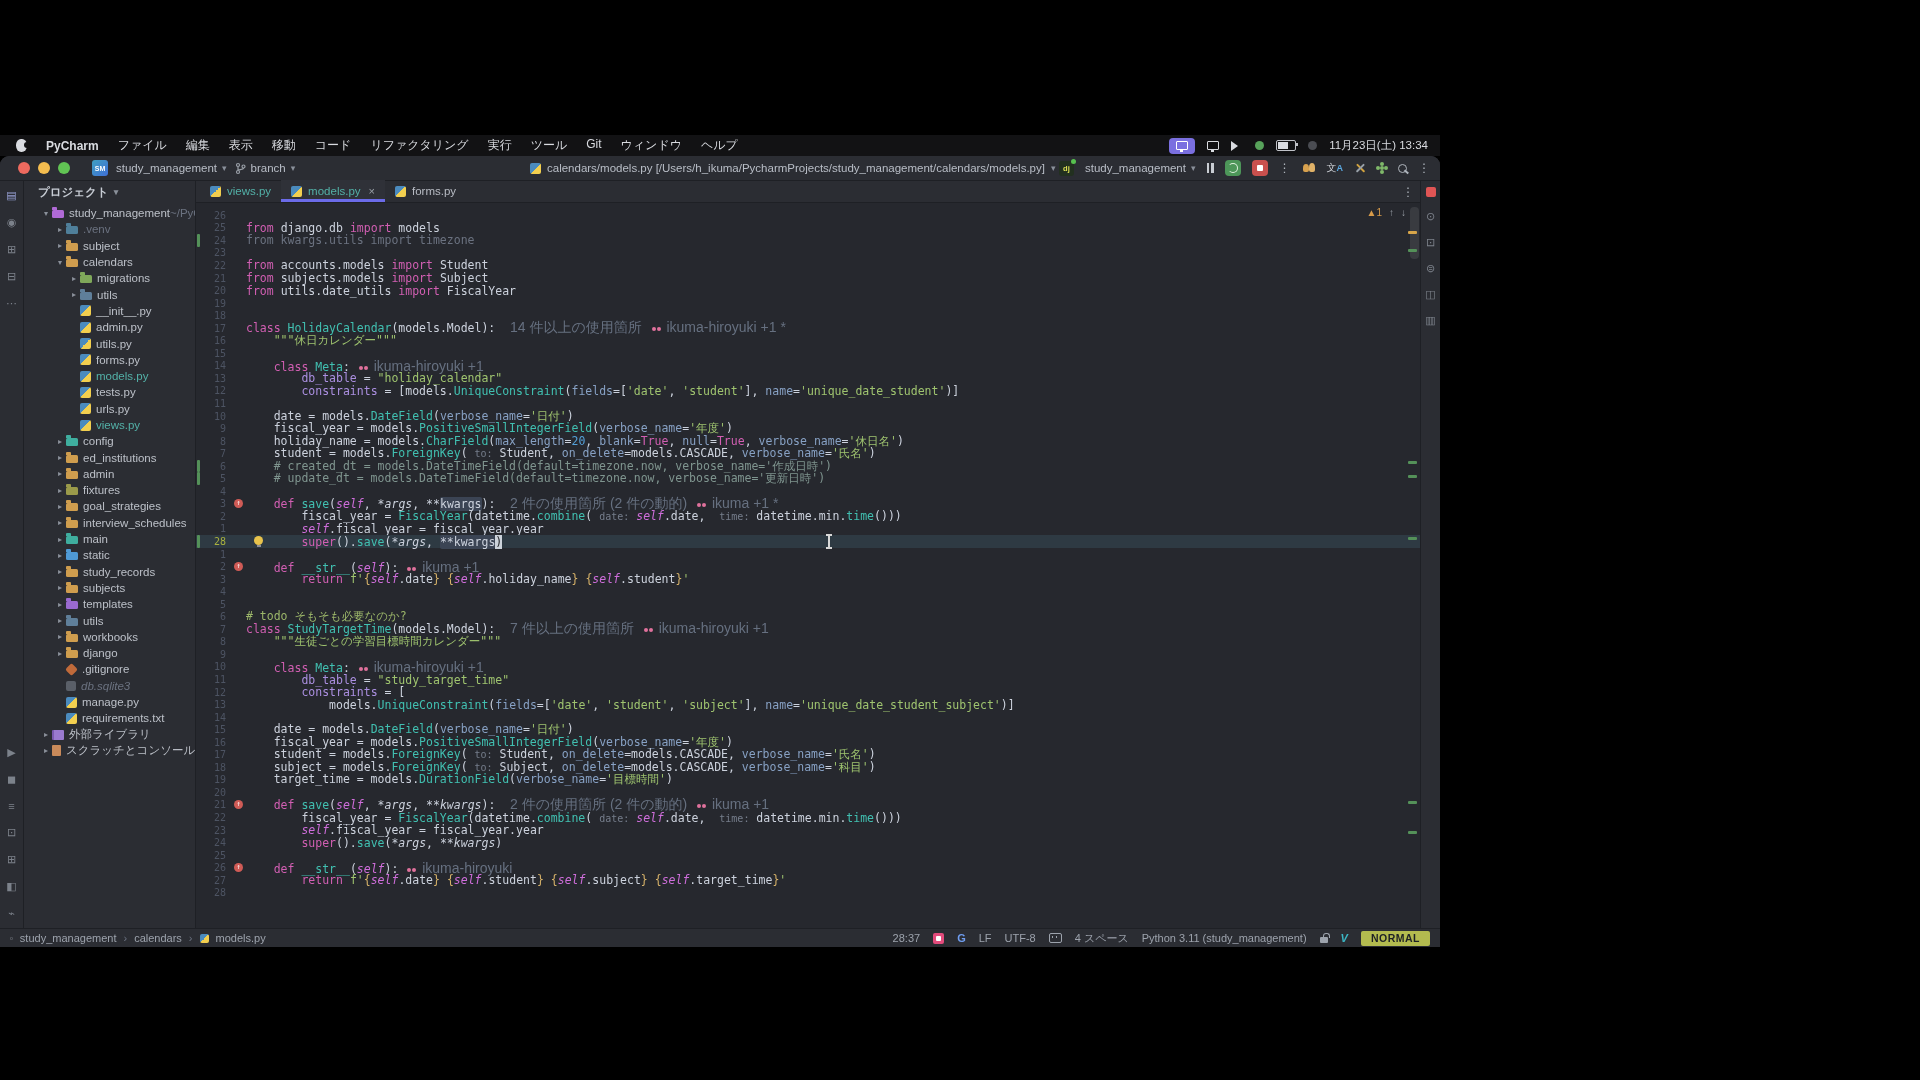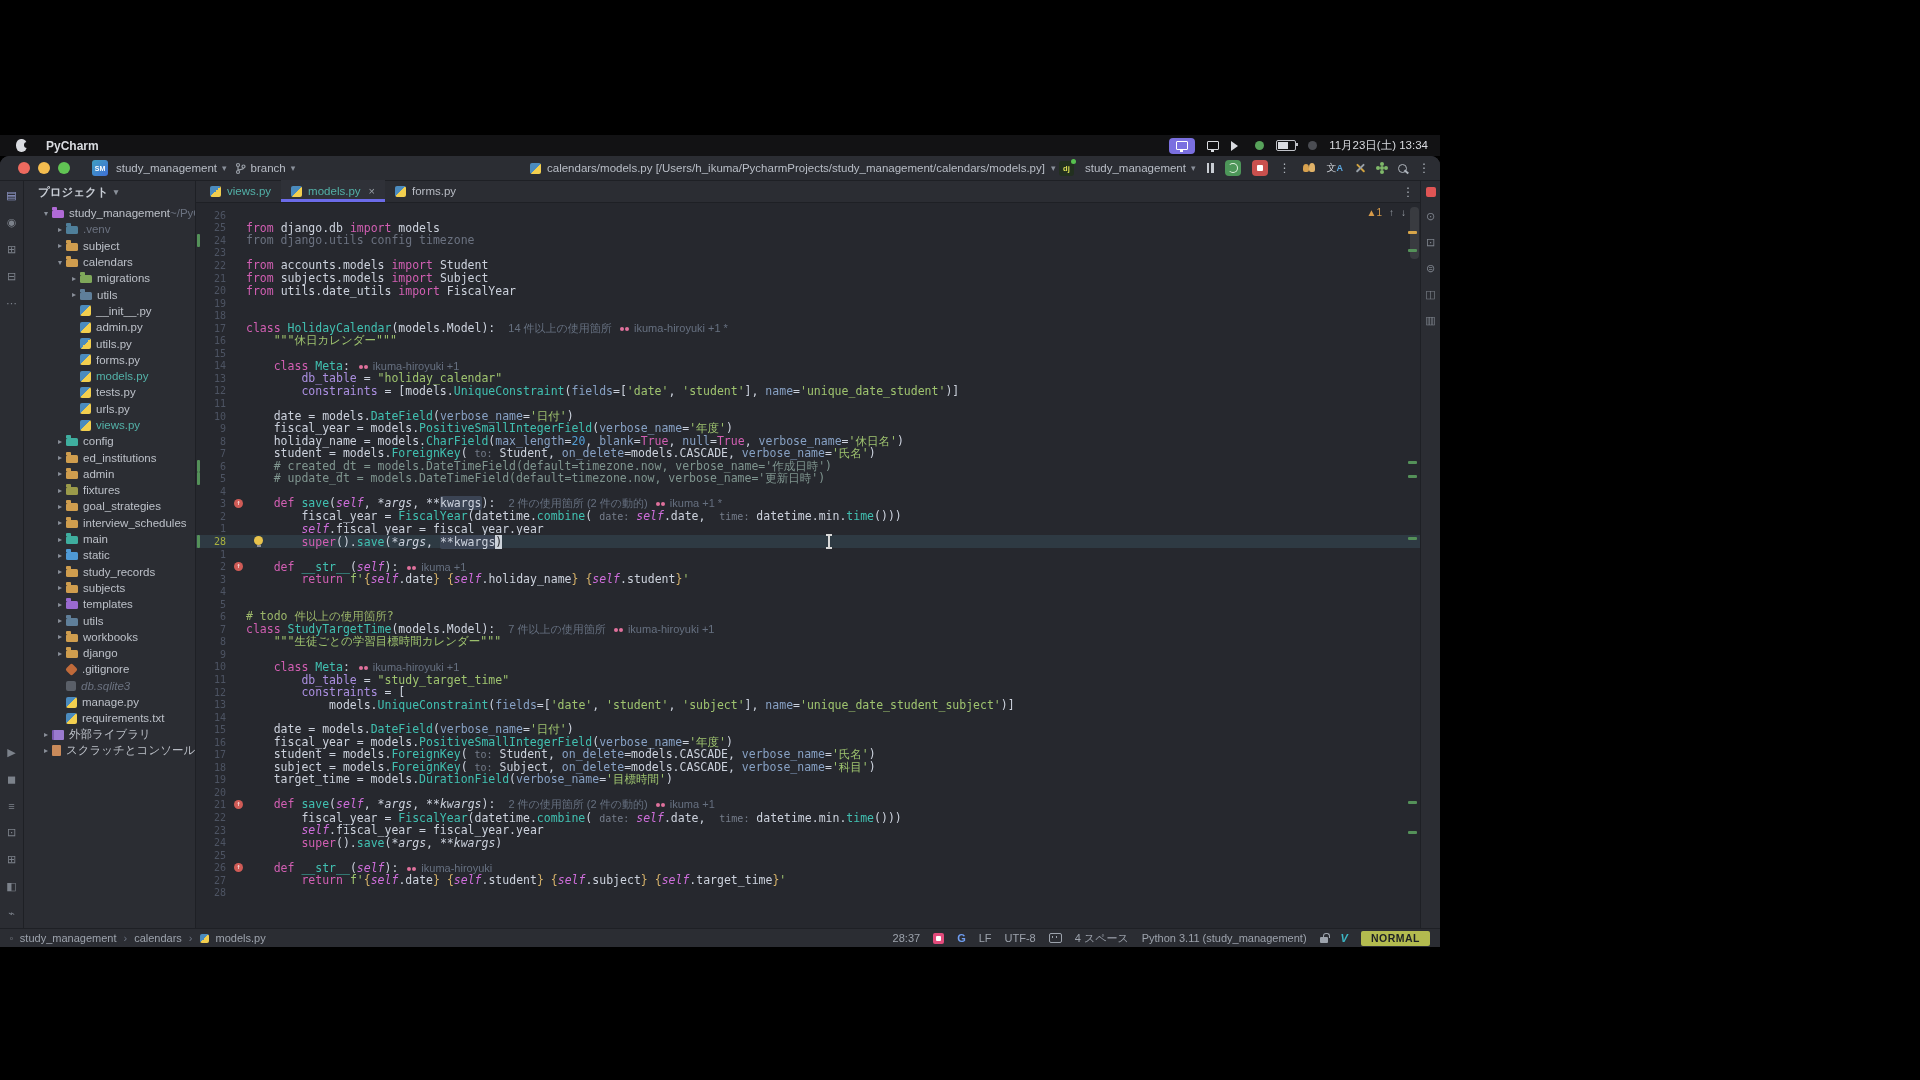--- a/index.html
+++ b/index.html
@@ -94,21 +94,21 @@
   .row.hl .ln{color:#a9b23f}
   .gslot{width:15px;flex:none;display:flex;align-items:center;justify-content:center}
   .ovr{width:9px;height:9px;border-radius:50%;background:#cf5b56;color:#fff;font-size:7px;line-height:9px;text-align:center}
   .bulb{position:absolute;left:58px;top:1px;width:9px;height:9px;border-radius:50%;background:#e8c34c}
   .bulb::after{content:"";position:absolute;left:2.5px;bottom:-2px;width:4px;height:2px;background:#8f8f95}
   .codetext{flex:1;min-width:0}
   .k{color:#d25fb3}.p{color:#ccd2dd}.t{color:#41c0b1}.s{color:#9fc46f}.c{color:#7f958f}
   .td{color:#9cb76a}.f{color:#ab8fe0}.a{color:#87a1c4}.n{color:#54a0d8}
   .i{color:#cf6edb;font-style:italic}.it{font-style:italic;color:#ccd2dd}
   .h{color:#767e8c;font-size:10px}.y{color:#d6b269}.d{color:#6b7280}
-  .ann{color:#667080;font-size:11px;font-family:"Liberation Sans",sans-serif}
+  .ann{color:#667080;font-size:14px;font-family:"Liberation Sans",sans-serif}
   .sel{background:#3b4454;border-radius:2px}
   .cur{background:#ccd2da;color:#23252a}
   .ic{display:inline-block;width:9px;height:6px;position:relative;margin:0 2px}
   .ic::before{content:"";position:absolute;left:0;top:1px;width:4px;height:4px;border-radius:50%;background:#e0719c;box-shadow:5px 0 0 #e0719c}
   .inspect{position:absolute;right:14px;top:4px;display:flex;align-items:center;gap:7px;font-size:10px;color:#9aa0a8}
   .warn{color:#d89b4a}
   .mark{position:absolute;right:3px;width:9px;height:3px;border-radius:1px}
   .thumb{position:absolute;right:1px;top:4px;width:9px;height:52px;border-radius:4px;background:rgba(255,255,255,.09)}
   .ibeam{position:absolute;width:2px;height:13px;background:#d8d8d8}
   .ibeam::before,.ibeam::after{content:"";position:absolute;left:-2px;width:6px;height:2px;background:#d8d8d8}
@@ -133,20 +133,33 @@
   .vname{position:absolute;left:13px;bottom:9px;color:#e8e8e8;font-size:16px}
 </style>
 </head>
 <body>
 
 <div class="screen">
 
   <div class="menubar">
     <span class="apple"></span>
     <span class="mb-item mb-app">PyCharm</span>
+    <span id="menu-items" style="display:flex;gap:19px">
+        <span class="mb-item">ファイル</span>
+        <span class="mb-item">編集</span>
+        <span class="mb-item">表示</span>
+        <span class="mb-item">移動</span>
+        <span class="mb-item">コード</span>
+        <span class="mb-item">リファクタリング</span>
+        <span class="mb-item">実行</span>
+        <span class="mb-item">ツール</span>
+        <span class="mb-item">Git</span>
+        <span class="mb-item">ウィンドウ</span>
+        <span class="mb-item">ヘルプ</span>
+      </span>
     <span class="mb-right">
       <span class="sharebtn">
           <span class="moni"></span>
         </span>
       <span class="moni gray"></span>
       <span class="spk"></span>
       <span class="gdot"></span>
       <span class="batt"></span>
       <span class="cdot"></span>
       <span class="mb-clock">11月23日(土) 13:34</span>
@@ -424,21 +437,21 @@
               </span>
             </span>
           <span class="tabrow-right">
             <span class="kebab">⋮</span>
           </span>
         </div>
         <div class="editor">
           <div class="rows" id="rows">
               <div class="row"><span class="ln">26</span><span class="gslot"></span><span class="codetext"></span></div>
               <div class="row"><span class="ln">25</span><span class="gslot"></span><span class="codetext"><span class="k">from</span><span class="p"> django.db </span><span class="k">import</span><span class="p"> models</span></span></div>
-              <div class="row"><span class="bar"></span><span class="ln">24</span><span class="gslot"></span><span class="codetext"><span class="d">from django.utils config timezone</span></span></div>
+              <div class="row"><span class="bar"></span><span class="ln">24</span><span class="gslot"></span><span class="codetext"><span class="d">from kwargs.utils import timezone</span></span></div>
               <div class="row"><span class="ln">23</span><span class="gslot"></span><span class="codetext"></span></div>
               <div class="row"><span class="ln">22</span><span class="gslot"></span><span class="codetext"><span class="k">from</span><span class="p"> accounts.models </span><span class="k">import</span><span class="p"> Student</span></span></div>
               <div class="row"><span class="ln">21</span><span class="gslot"></span><span class="codetext"><span class="k">from</span><span class="p"> subjects.models </span><span class="k">import</span><span class="p"> Subject</span></span></div>
               <div class="row"><span class="ln">20</span><span class="gslot"></span><span class="codetext"><span class="k">from</span><span class="p"> utils.date_utils </span><span class="k">import</span><span class="p"> FiscalYear</span></span></div>
               <div class="row"><span class="ln">19</span><span class="gslot"></span><span class="codetext"></span></div>
               <div class="row"><span class="ln">18</span><span class="gslot"></span><span class="codetext"></span></div>
               <div class="row"><span class="ln">17</span><span class="gslot"></span><span class="codetext"><span class="k">class</span><span class="p"> </span><span class="t">HolidayCalendar</span><span class="p">(models.Model): </span><span class="ann">  14 件以上の使用箇所  </span><span class="ic"></span><span class="ann"> ikuma-hiroyuki +1 *</span></span></div>
               <div class="row"><span class="ln">16</span><span class="gslot"></span><span class="codetext"><span class="s">    """休日カレンダー"""</span></span></div>
               <div class="row"><span class="ln">15</span><span class="gslot"></span><span class="codetext"></span></div>
               <div class="row"><span class="ln">14</span><span class="gslot"></span><span class="codetext"><span class="k">    class</span><span class="p"> </span><span class="t">Meta</span><span class="p">: </span><span class="ic"></span><span class="ann"> ikuma-hiroyuki +1</span></span></div>
@@ -454,21 +467,21 @@
               <div class="row"><span class="ln">4</span><span class="gslot"></span><span class="codetext"></span></div>
               <div class="row"><span class="ln">3</span><span class="gslot"><span class="ovr">↑</span></span><span class="codetext"><span class="k">    def</span><span class="p"> </span><span class="t">save</span><span class="p">(</span><span class="i">self</span><span class="p">, </span><span class="it">*args</span><span class="p">, </span><span class="it">**</span><span class="sel">kwargs</span><span class="p">): </span><span class="ann">  2 件の使用箇所 (2 件の動的)  </span><span class="ic"></span><span class="ann"> ikuma +1 *</span></span></div>
               <div class="row"><span class="ln">2</span><span class="gslot"></span><span class="codetext"><span class="p">        fiscal_year = </span><span class="t">FiscalYear</span><span class="p">(datetime.</span><span class="t">combine</span><span class="p">( </span><span class="h">date:</span><span class="p"> </span><span class="i">self</span><span class="p">.date,  </span><span class="h">time:</span><span class="p"> datetime.min.</span><span class="t">time</span><span class="p">()))</span></span></div>
               <div class="row"><span class="ln">1</span><span class="gslot"></span><span class="codetext"><span class="p">        </span><span class="i">self</span><span class="p">.fiscal_year = fiscal_year.year</span></span></div>
               <div class="row hl"><span class="bar"></span><span class="ln">28</span><span class="gslot"></span><span class="bulb"></span><span class="codetext"><span class="p">        </span><span class="k">super</span><span class="p">().</span><span class="t">save</span><span class="p">(</span><span class="it">*args</span><span class="p">, </span><span class="sel">**kwargs</span><span class="cur">)</span></span></div>
               <div class="row"><span class="ln">1</span><span class="gslot"></span><span class="codetext"></span></div>
               <div class="row"><span class="ln">2</span><span class="gslot"><span class="ovr">↑</span></span><span class="codetext"><span class="k">    def</span><span class="p"> </span><span class="t">__str__</span><span class="p">(</span><span class="i">self</span><span class="p">): </span><span class="ic"></span><span class="ann"> ikuma +1</span></span></div>
               <div class="row"><span class="ln">3</span><span class="gslot"></span><span class="codetext"><span class="p">        </span><span class="k">return</span><span class="p"> </span><span class="s">f'</span><span class="y">{</span><span class="i">self</span><span class="p">.date</span><span class="y">}</span><span class="s"> </span><span class="y">{</span><span class="i">self</span><span class="p">.holiday_name</span><span class="y">}</span><span class="s"> </span><span class="y">{</span><span class="i">self</span><span class="p">.student</span><span class="y">}</span><span class="s">'</span></span></div>
               <div class="row"><span class="ln">4</span><span class="gslot"></span><span class="codetext"></span></div>
               <div class="row"><span class="ln">5</span><span class="gslot"></span><span class="codetext"></span></div>
-              <div class="row"><span class="ln">6</span><span class="gslot"></span><span class="codetext"><span class="td"># todo 件以上の使用箇所?</span></span></div>
+              <div class="row"><span class="ln">6</span><span class="gslot"></span><span class="codetext"><span class="td"># todo そもそも必要なのか?</span></span></div>
               <div class="row"><span class="ln">7</span><span class="gslot"></span><span class="codetext"><span class="k">class</span><span class="p"> </span><span class="t">StudyTargetTime</span><span class="p">(models.Model): </span><span class="ann">  7 件以上の使用箇所  </span><span class="ic"></span><span class="ann"> ikuma-hiroyuki +1</span></span></div>
               <div class="row"><span class="ln">8</span><span class="gslot"></span><span class="codetext"><span class="s">    """生徒ごとの学習目標時間カレンダー"""</span></span></div>
               <div class="row"><span class="ln">9</span><span class="gslot"></span><span class="codetext"></span></div>
               <div class="row"><span class="ln">10</span><span class="gslot"></span><span class="codetext"><span class="k">    class</span><span class="p"> </span><span class="t">Meta</span><span class="p">: </span><span class="ic"></span><span class="ann"> ikuma-hiroyuki +1</span></span></div>
               <div class="row"><span class="ln">11</span><span class="gslot"></span><span class="codetext"><span class="p">        </span><span class="f">db_table</span><span class="p"> = </span><span class="s">"study_target_time"</span></span></div>
               <div class="row"><span class="ln">12</span><span class="gslot"></span><span class="codetext"><span class="p">        </span><span class="f">constraints</span><span class="p"> = [</span></span></div>
               <div class="row"><span class="ln">13</span><span class="gslot"></span><span class="codetext"><span class="p">            models.</span><span class="t">UniqueConstraint</span><span class="p">(</span><span class="a">fields</span><span class="p">=[</span><span class="s">'date'</span><span class="p">, </span><span class="s">'student'</span><span class="p">, </span><span class="s">'subject'</span><span class="p">], </span><span class="a">name</span><span class="p">=</span><span class="s">'unique_date_student_subject'</span><span class="p">)]</span></span></div>
               <div class="row"><span class="ln">14</span><span class="gslot"></span><span class="codetext"></span></div>
               <div class="row"><span class="ln">15</span><span class="gslot"></span><span class="codetext"><span class="p">    date = models.</span><span class="t">DateField</span><span class="p">(</span><span class="a">verbose_name</span><span class="p">=</span><span class="s">'日付'</span><span class="p">)</span></span></div>
               <div class="row"><span class="ln">16</span><span class="gslot"></span><span class="codetext"><span class="p">    fiscal_year = models.</span><span class="t">PositiveSmallIntegerField</span><span class="p">(</span><span class="a">verbose_name</span><span class="p">=</span><span class="s">'年度'</span><span class="p">)</span></span></div>

